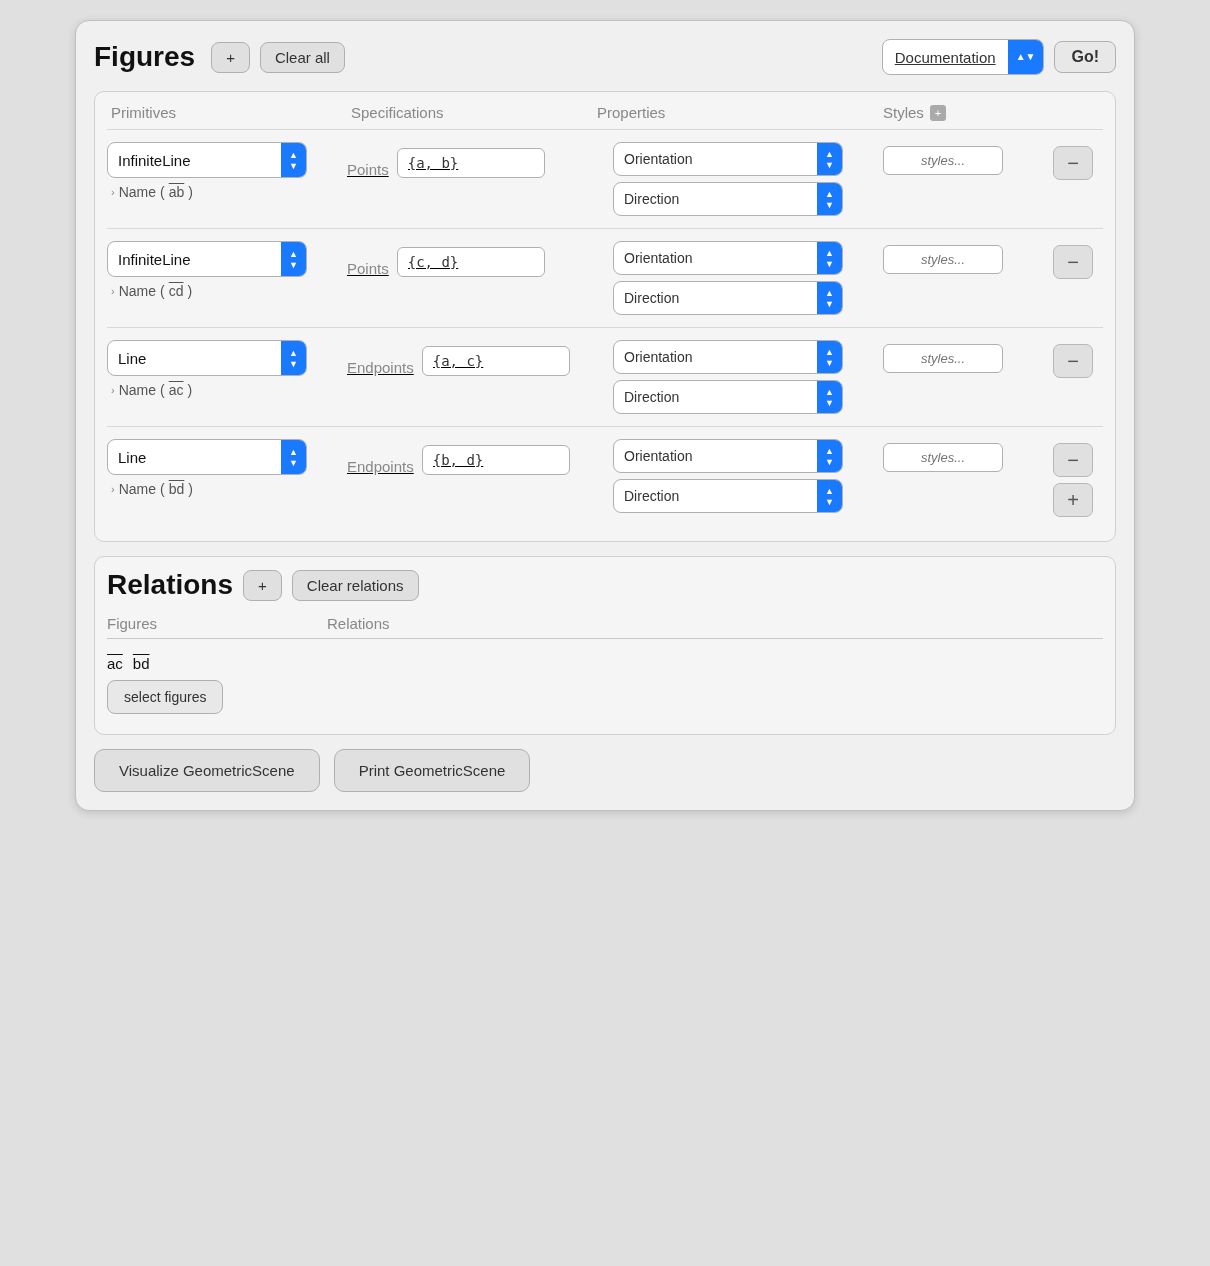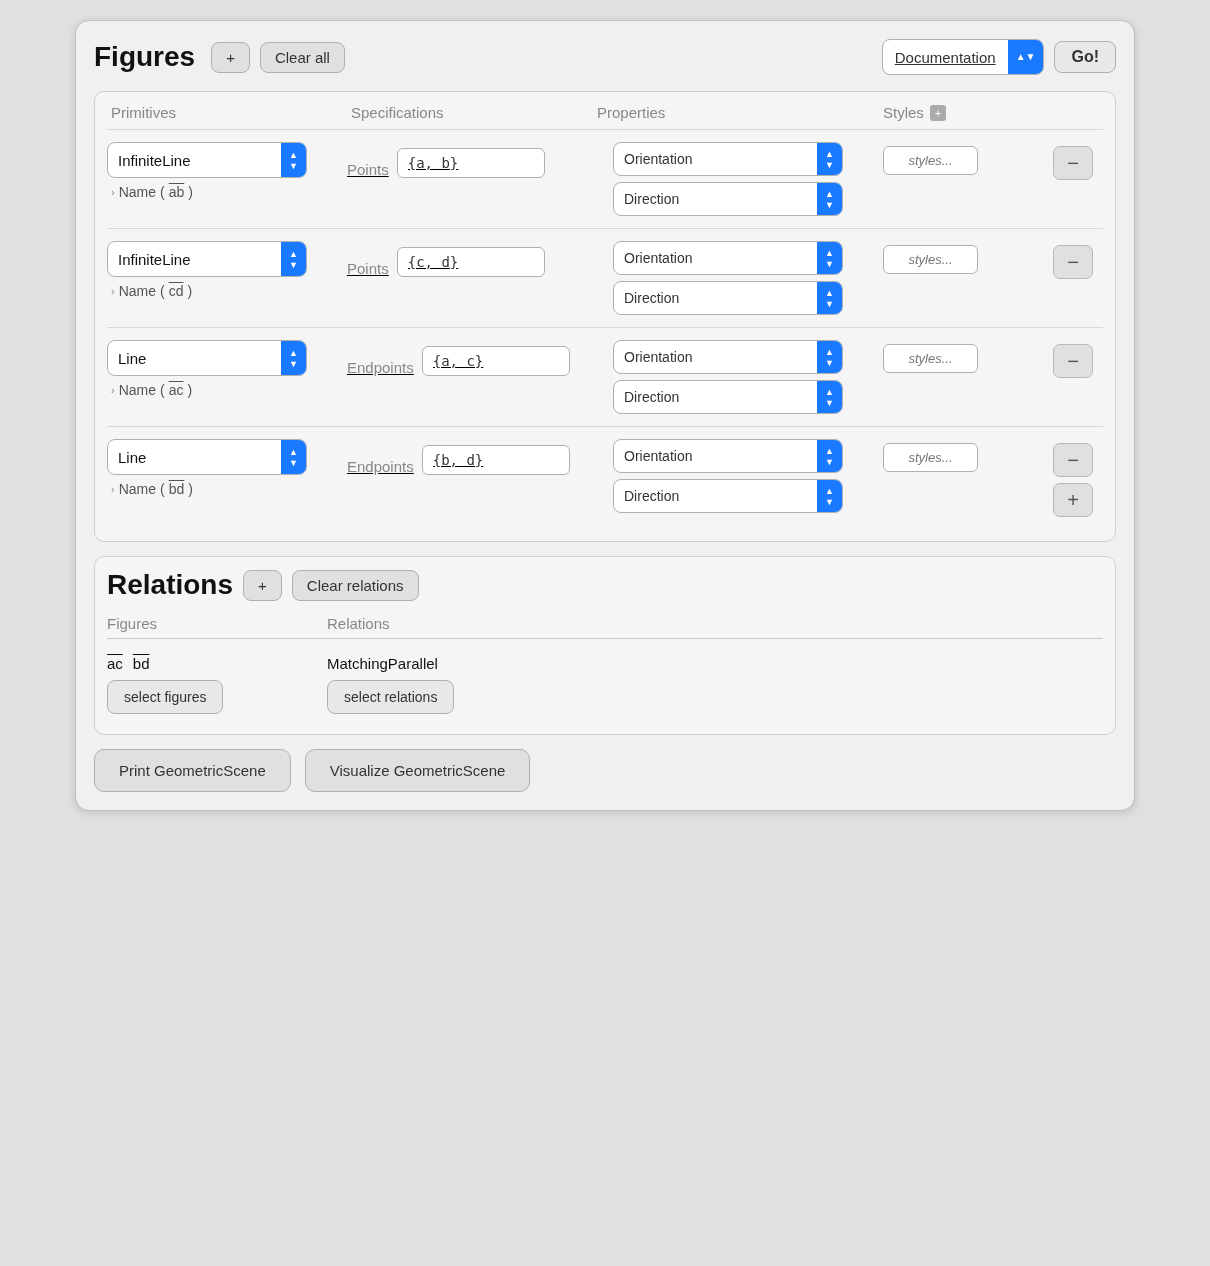--- a/index.html
+++ b/index.html
@@ -248,21 +248,21 @@
       padding-top: 4px;
     }
     .styles-input {
       background: #fff;
       border: 1.5px solid #b0b0b0;
       border-radius: 6px;
       padding: 6px 10px;
       font-size: 13px;
       color: #888;
       font-style: italic;
-      width: 95px;
+      width: 120px;
       text-align: center;
     }
 
     .action-col {
       display: flex;
       flex-direction: column;
       align-items: center;
       gap: 6px;
       padding-top: 4px;
     }
@@ -604,26 +604,22 @@
         <span class="rel-col-header">Relations</span>
       </div>
       <div class="rel-row">
         <div class="rel-figures-cell">
           <div class="rel-figures-value">
             <span class="overline">ac</span>
             <span class="overline">bd</span>
           </div>
           <button class="btn-select">select figures</button>
         </div>
-        <div class="rel-relations-cell">
-          <span class="rel-relation-value">MatchingParallel</span>
-          <button class="btn-select">select relations</button>
-        </div>
       </div>
     </div>
   </div>
 
   <div class="footer-buttons">
+    <button class="btn-footer">Visualize GeometricScene</button>
     <button class="btn-footer">Print GeometricScene</button>
-    <button class="btn-footer">Visualize GeometricScene</button>
   </div>
 
 </div>
 
 </body></html>

